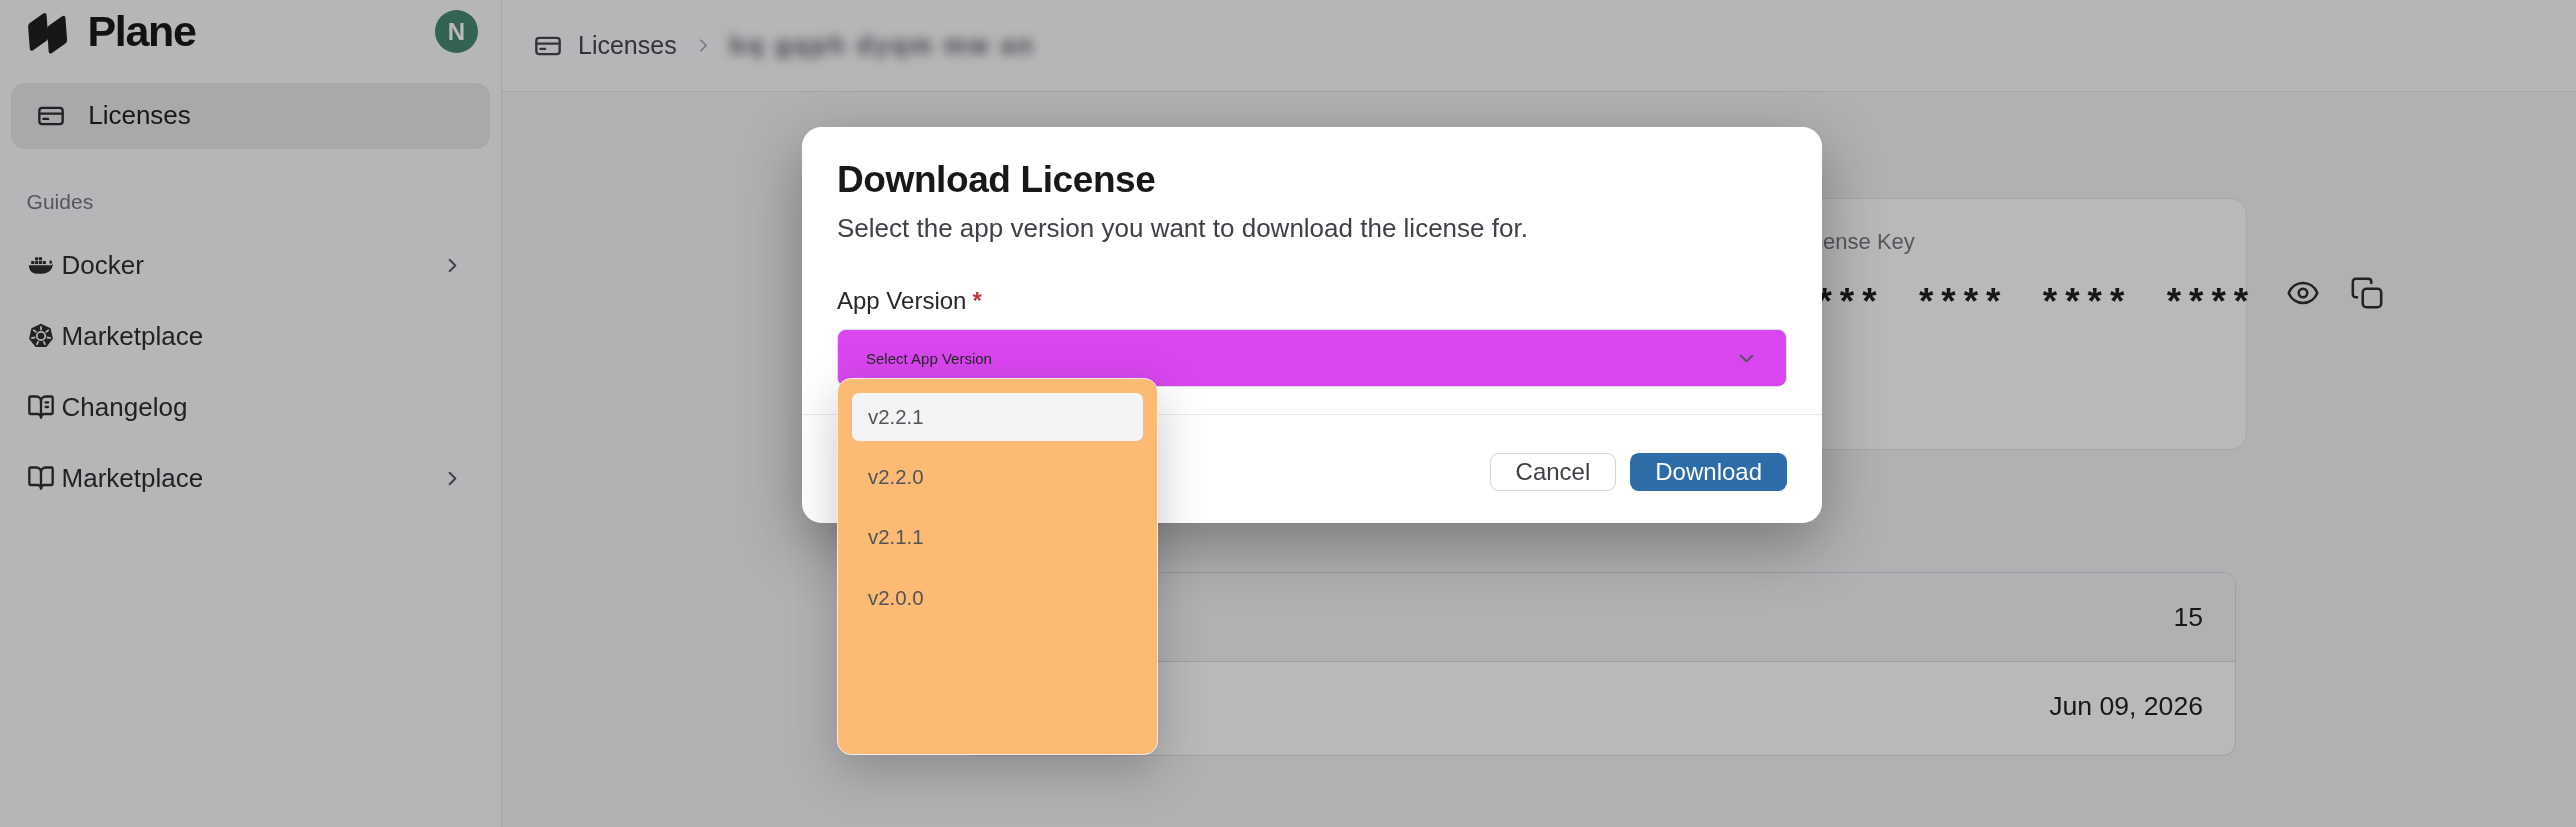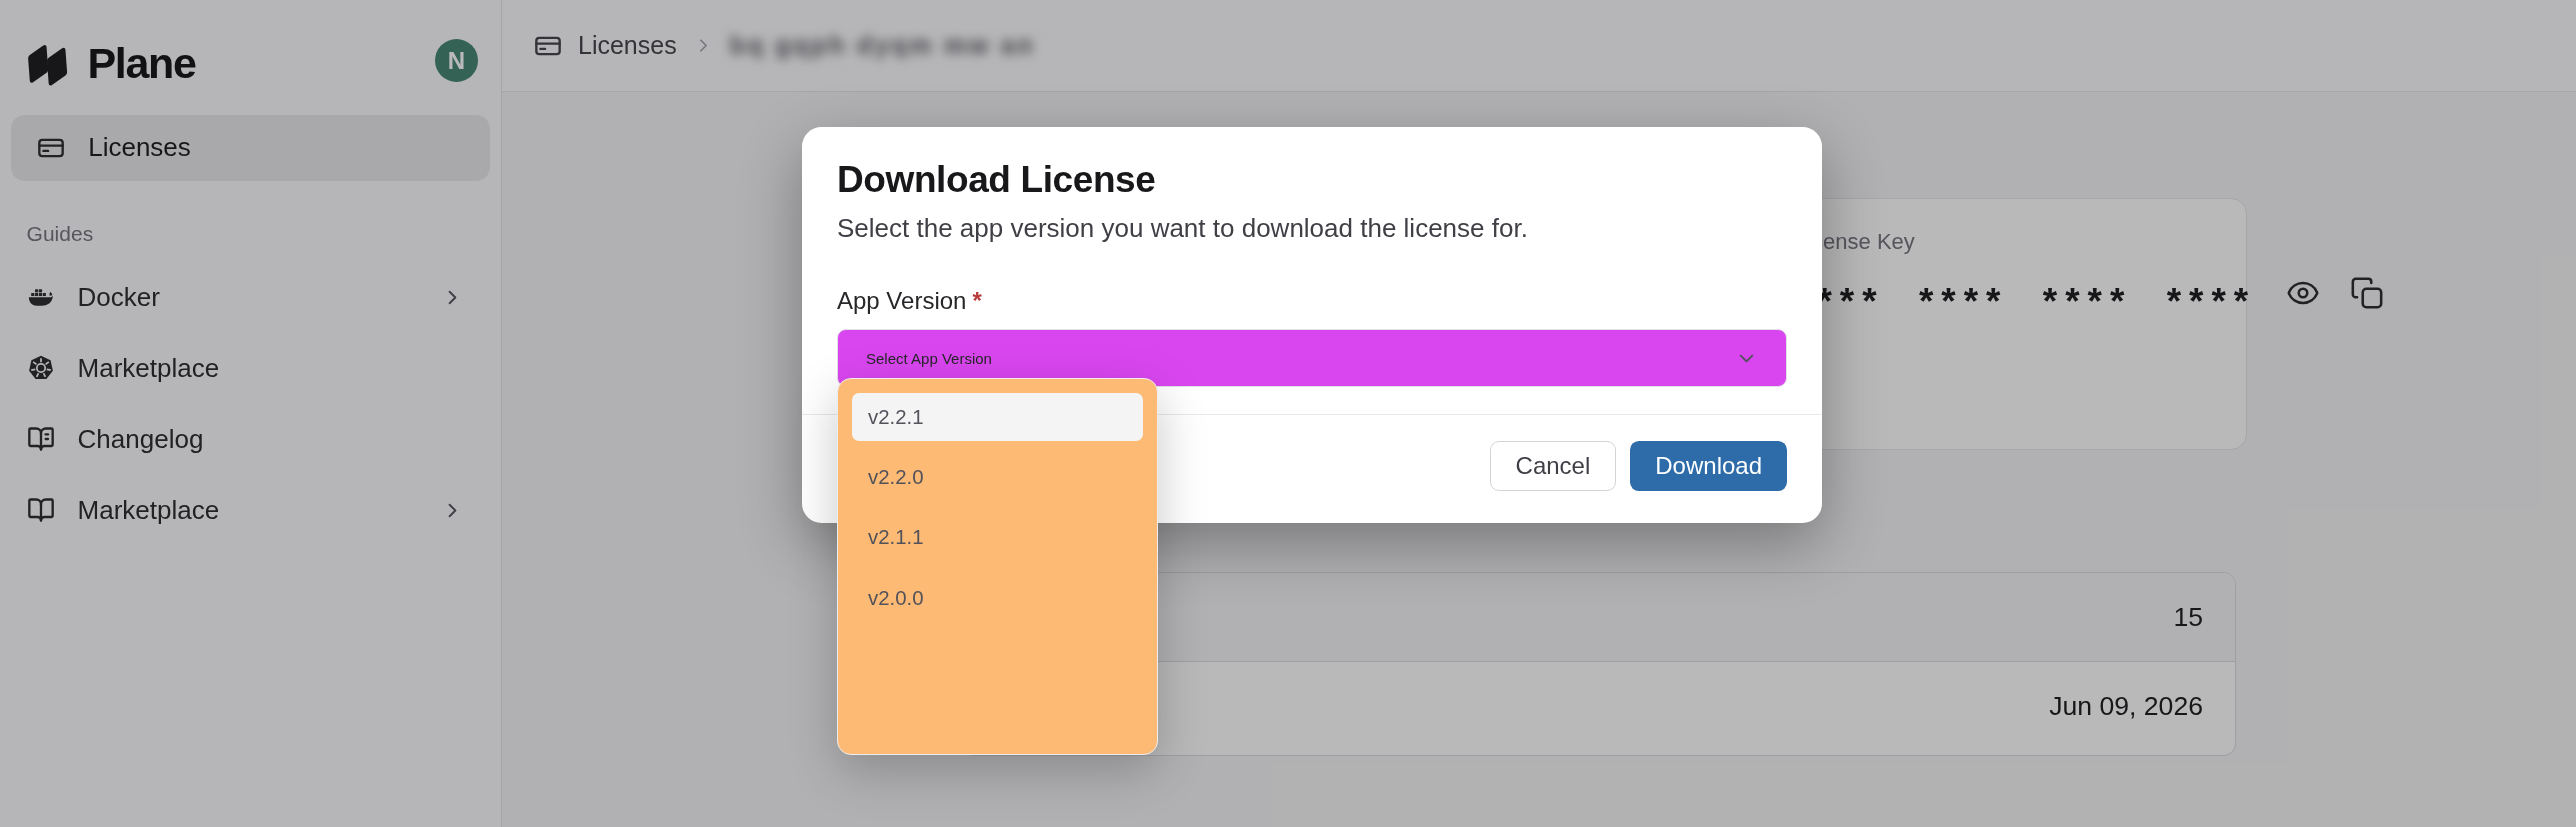--- a/index.html
+++ b/index.html
@@ -10,40 +10,40 @@
     font-family:"Liberation Sans", sans-serif;
     -webkit-font-smoothing:antialiased;
   }
   svg { display:block; }
 
   
   .sidebar {
     position:absolute; left:0; top:0; width:502px; height:828px;
     background:#fbfbfc; border-right:1.8px solid #e4e4e7; z-index:2;
   }
-  .side-head { display:flex; align-items:flex-start; justify-content:space-between; padding:39px 23px 0 25px; }
+  .side-head { display:flex; align-items:center; justify-content:space-between; padding:7px 23px 0 25px; }
   .brand { display:flex; align-items:center; gap:12.4px; cursor:pointer; }
   .logo { width:50px; height:46px; }
   .brand-name { font-size:43px; font-weight:700; color:#111113; letter-spacing:-1.3px; }
   .avatar {
     width:43px; height:43px; border-radius:50%; background:#41836f; color:#fff;
     display:flex; align-items:center; justify-content:center;
     font-size:24px; font-weight:600; cursor:pointer;
   }
   .nav-item {
     margin:26.6px 10.6px 0; height:66px; border-radius:14px;
     display:flex; align-items:center; gap:23px; padding-left:26.6px;
     font-size:26px; font-weight:500; color:#18181b; cursor:pointer;
   }
   .nav-item.active { background:#e9e9eb; }
   .nav-icon { width:28px; height:28px; color:#27272a; flex:none; }
   .section-label { margin:41px 0 0 26.6px; font-size:21px; font-weight:500; color:#71717a; }
   .guide-list { margin-top:16px; }
   .guide-item {
-    height:71px; display:flex; align-items:center; gap:23px; padding:0 37px 0 26.6px;
+    height:71px; display:flex; align-items:center; gap:7px; padding:0 37px 0 26.6px;
     font-size:26px; color:#27272a; cursor:pointer;
   }
   .guide-item .grow { flex:1; }
   .chev { width:23px; height:23px; color:#52525b; }
 
   
   .topbar {
     position:absolute; left:502px; right:0; top:0; height:92px;
     background:#fbfbfc; border-bottom:1.8px solid #e4e4e7;
     display:flex; align-items:center; gap:16px; padding-left:32px; z-index:1;
@@ -95,21 +95,21 @@
   .req { color:#b83a3a; margin-left:6.2px; font-weight:700; }
   .select {
     margin-top:14px; height:58px; background:#d946ef; border:1.8px solid #e2e2e6;
     border-radius:8.9px; display:flex; align-items:center; justify-content:space-between;
     padding:0 28px; font-size:15px; color:#27272a; cursor:pointer;
   }
   .select-chev { width:23px; height:23px; color:#52525b; }
   .modal-divider { position:absolute; left:0; right:0; top:287px; border-top:1.8px solid #e9e9ee; }
   .modal-footer { position:absolute; right:35px; bottom:32px; display:flex; gap:14px; }
   .btn {
-    height:50px; border-radius:8.9px; font-size:24px; font-weight:500;
+    height:38px; border-radius:8.9px; font-size:24px; font-weight:500;
     display:flex; align-items:center; padding:0 25px; cursor:pointer;
     font-family:inherit; border:none;
   }
   .btn-cancel { background:#fff; border:1.8px solid #d4d4d8; color:#3f3f46; }
   .btn-download { background:#2d6ba9; color:#fff; }
 
   
   .dropdown {
     position:absolute; left:837px; top:378px; width:321px; height:377px;
     background:#fdba74; border:0.9px solid #ededf0; border-radius:14px;

